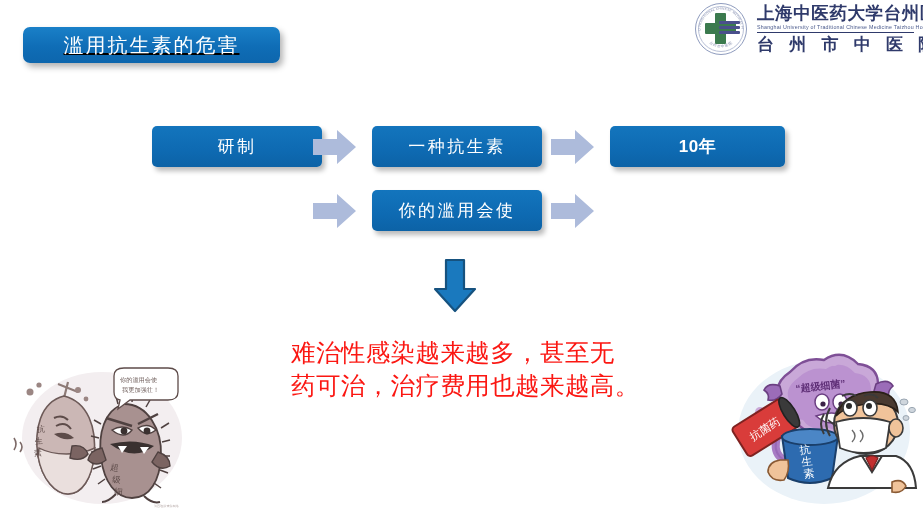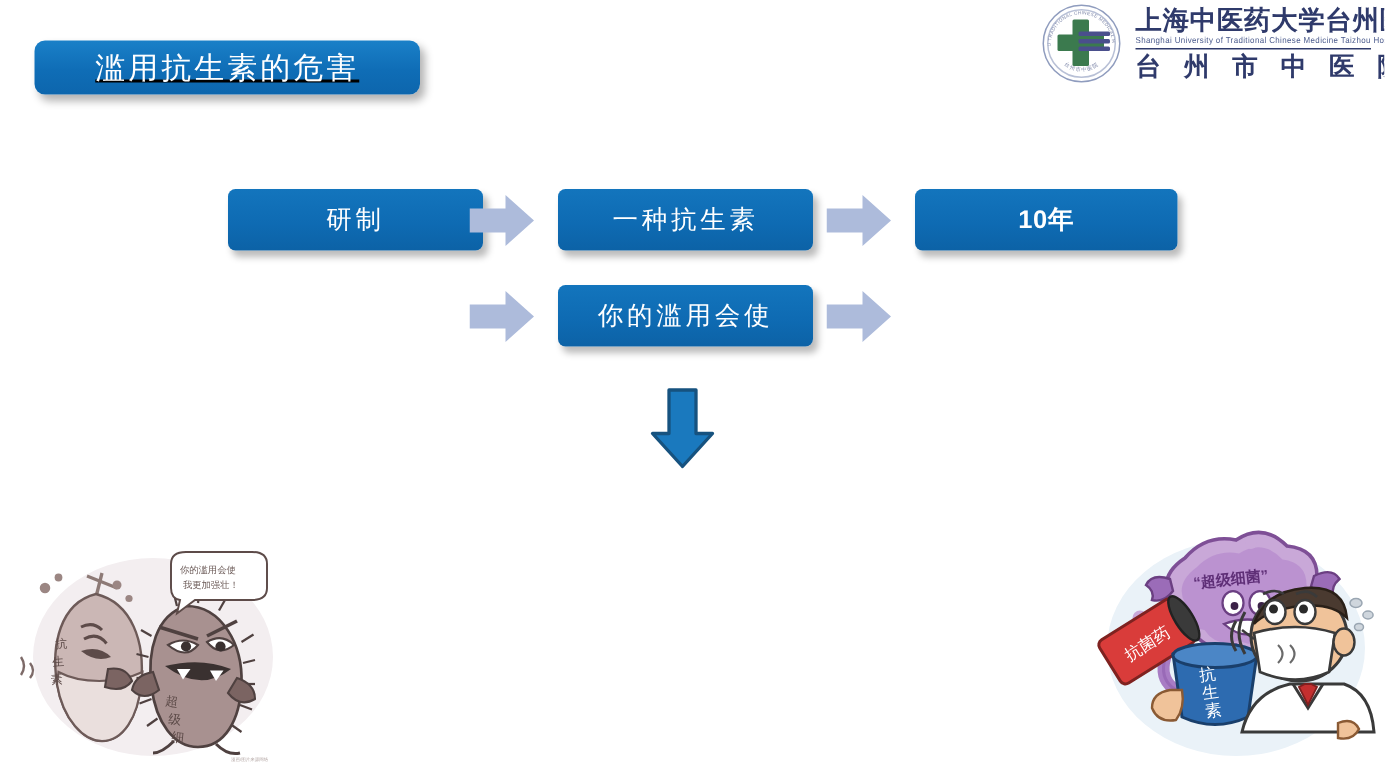--- a/index.html
+++ b/index.html
@@ -293,20 +293,22 @@
     <span class="flow-label">你的滥用会使</span>
   </div>
   <svg class="arrow-right a2 ar2" viewBox="0 0 44 36">
     <path d="M0,10 L24,10 L24,1 L43,18 L24,35 L24,26 L0,26 Z" fill="#adbbdb"></path>
   </svg>
 
   <svg class="arrow-down" viewBox="0 0 46 56">
     <path d="M14,2 L32,2 L32,31 L43,31 L23,53 L3,31 L14,31 Z" fill="#1a79be" stroke="#16527f" stroke-width="2.2" stroke-linejoin="round"></path>
   </svg>
 
+  <div class="red-caption">难治性感染越来越多，甚至无
+药可治，治疗费用也越来越高。</div>
 
   <div class="cartoon cartoon-left">
     <svg width="190" height="158" viewBox="0 0 190 158">
       <rect x="0" y="0" width="190" height="158" fill="#ffffff"></rect>
       <ellipse cx="96" cy="86" rx="80" ry="66" fill="#f3eef0"></ellipse>
 
       <path d="M62,30 L58,46" stroke="#8d7a76" stroke-width="2.2" fill="none"></path>
       <path d="M52,32 L72,40" stroke="#8d7a76" stroke-width="2" fill="none"></path>
 
       <path d="M58,44 C34,50 28,78 32,104 C36,128 50,142 62,142 C76,142 86,126 88,104 C91,76 82,50 58,44 Z" fill="#cbb7b5" stroke="#6d5a58" stroke-width="1.6"></path>

